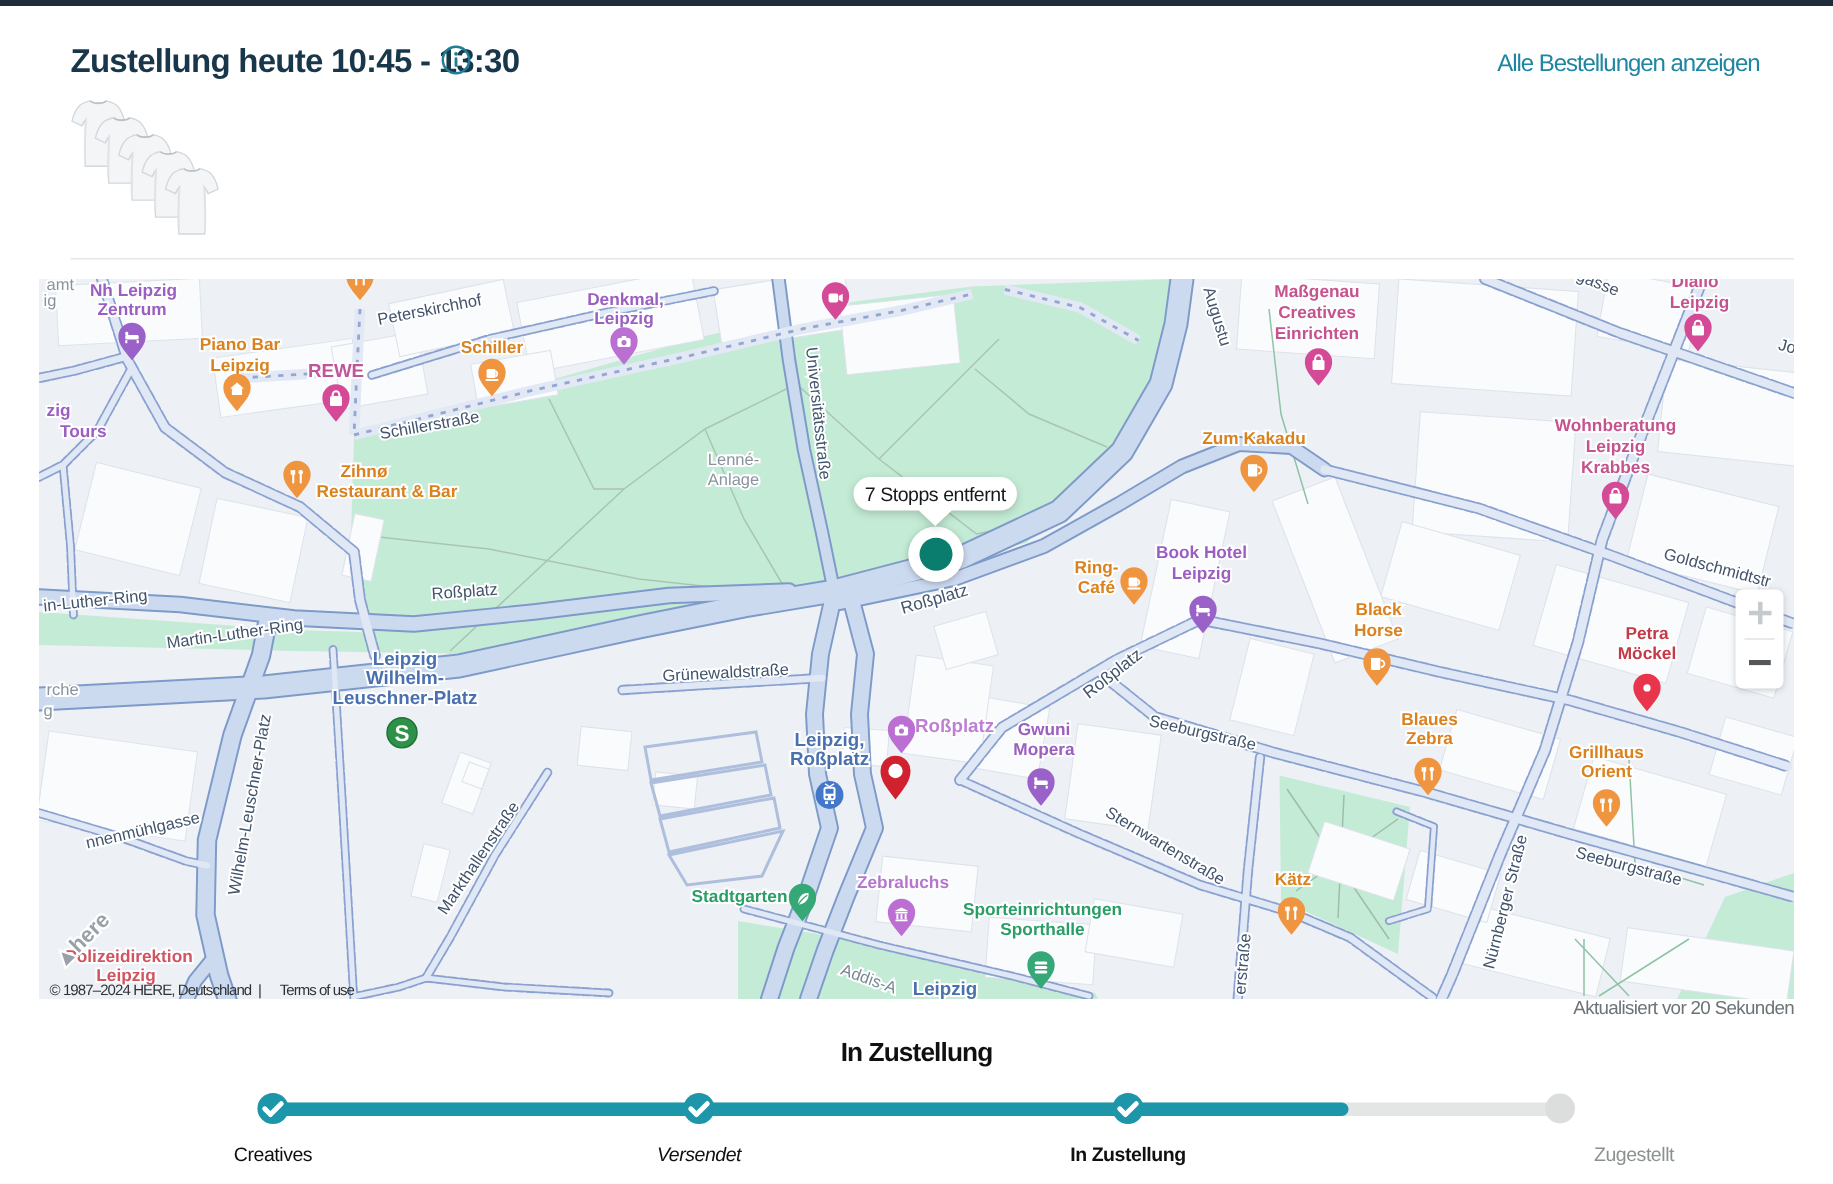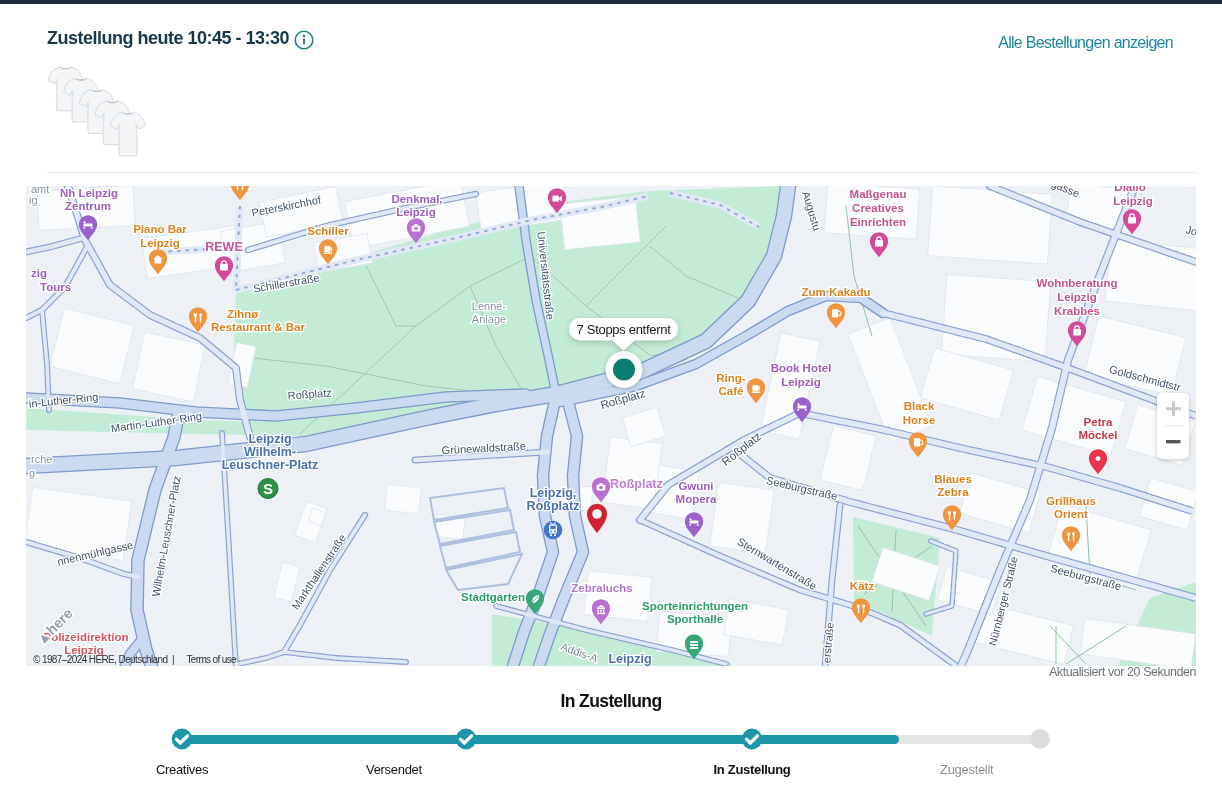--- a/index.html
+++ b/index.html
@@ -3,21 +3,21 @@
 <style>
 html,body{margin:0;padding:0;background:#fff;}
 body{width:1222px;height:789px;position:relative;overflow:hidden;
   font-family:"Liberation Sans",sans-serif;}
 .abs{position:absolute;}
 </style></head>
 <body>
 
 <div class="abs" style="left:0;top:0;width:1222px;height:4px;background:#1d2b3a;"></div>
 
-<div class="abs" style="left:47px;top:28px;font-size:18px;font-weight:bold;color:#19374a;letter-spacing:-0.5px;">Zustellung heute 10:45 - 13:30</div>
+<div class="abs" style="left:47px;top:28px;font-size:22px;font-weight:bold;color:#19374a;letter-spacing:-0.5px;">Zustellung heute 10:45 - 13:30</div>
 
 <svg class="abs" style="left:294px;top:29.5px" width="20" height="20" viewBox="0 0 20 20">
   <circle cx="10" cy="10" r="8.8" fill="none" stroke="#1d7f95" stroke-width="1.6"></circle>
   <circle cx="10" cy="5.9" r="1.25" fill="#1d7f95"></circle>
   <rect x="9.05" y="8.2" width="1.9" height="6.4" rx="0.95" fill="#1d7f95"></rect>
 </svg>
 
 <div class="abs" style="right:49px;top:34px;font-size:16px;letter-spacing:-0.7px;color:#1e86a0;">Alle Bestellungen anzeigen</div>
 
 <svg class="abs" style="left:45px;top:63px" width="110" height="100" viewBox="0 0 110 100">
@@ -568,17 +568,17 @@
     <path d="M6.5,12.2 L10.3,16 L17.5,8.8" fill="none" stroke="#fff" stroke-width="3.3" stroke-linecap="round" stroke-linejoin="round"></path>
   </svg>
 
 <svg class="abs" style="left:740px;top:727px" width="24" height="24" viewBox="0 0 24 24">
     <circle cx="12" cy="12" r="10.4" fill="#1e96aa"></circle>
     <path d="M6.5,12.2 L10.3,16 L17.5,8.8" fill="none" stroke="#fff" stroke-width="3.3" stroke-linecap="round" stroke-linejoin="round"></path>
   </svg>
 
 <div class="abs" style="left:82px;top:762px;width:200px;text-align:center;font-size:13px;letter-spacing:-0.3px;color:#0f1111;">Creatives</div>
 
-<div class="abs" style="left:366px;top:762px;width:200px;text-align:left;font-size:13px;letter-spacing:-0.3px;color:#0f1111;">Versendet</div>
+<div class="abs" style="left:366px;top:762px;width:200px;text-align:center;font-size:13px;letter-spacing:-0.3px;color:#0f1111;font-style:italic;">Versendet</div>
 
 <div class="abs" style="left:652px;top:762px;width:200px;text-align:center;font-size:13px;letter-spacing:-0.3px;font-weight:bold;color:#0f1111;">In Zustellung</div>
 
-<div class="abs" style="left:940px;top:762px;width:200px;text-align:left;font-size:13px;letter-spacing:-0.3px;color:#8b9191;">Zugestellt</div>
+<div class="abs" style="left:916px;top:762px;width:200px;text-align:right;font-size:13px;letter-spacing:-0.3px;color:#8b9191;">Zugestellt</div>
 
 </body></html>

